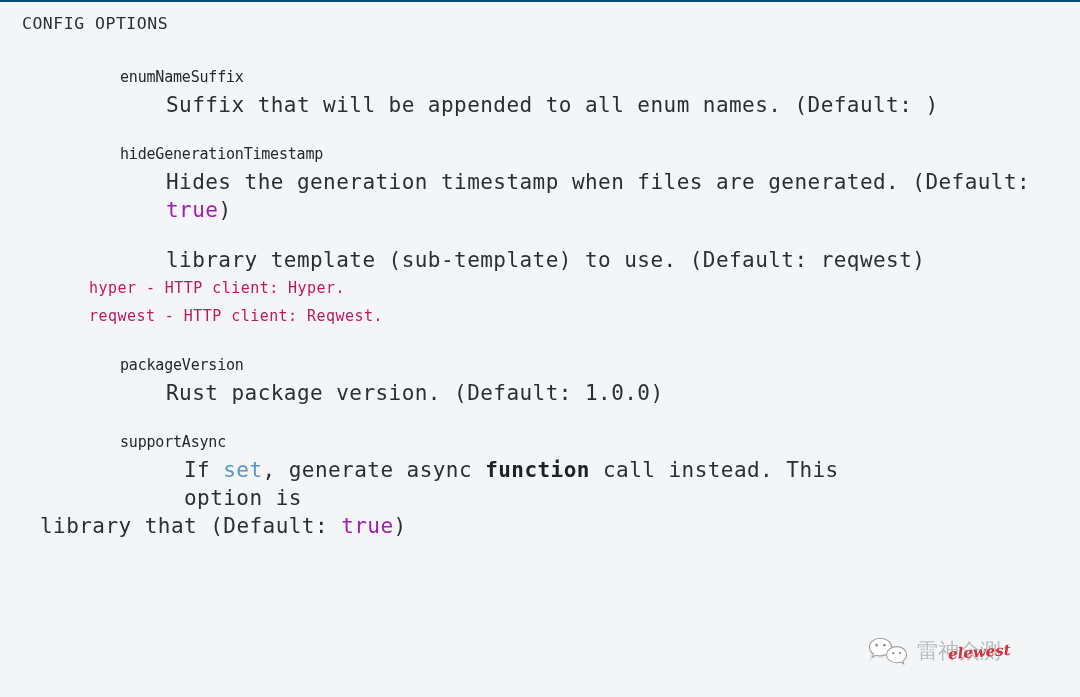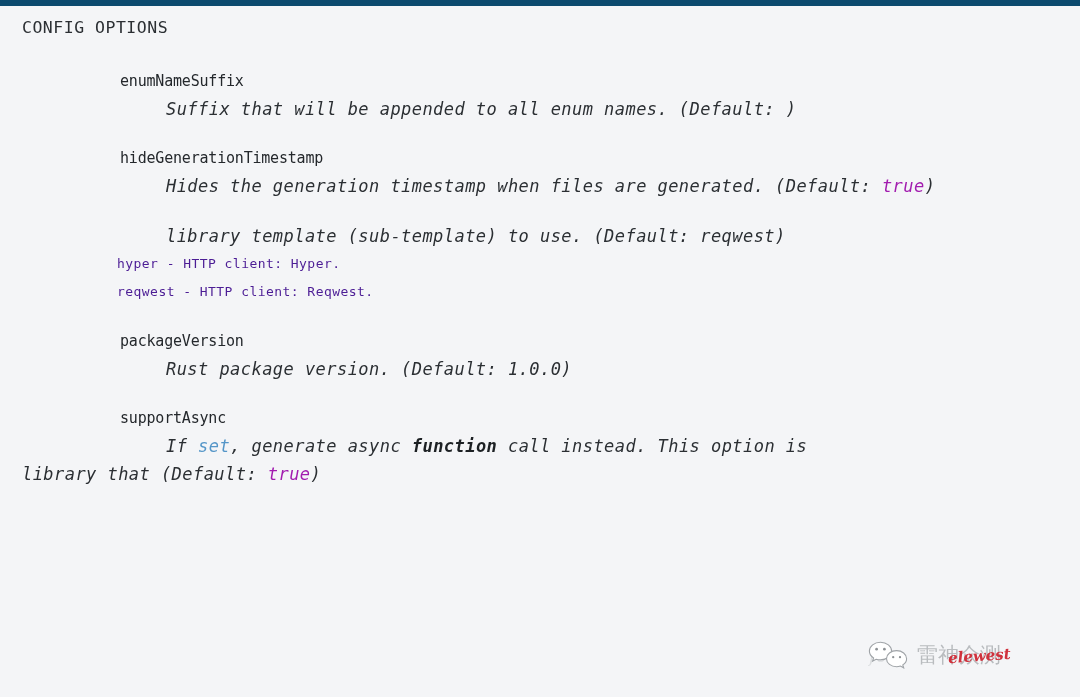--- a/index.html
+++ b/index.html
@@ -5,21 +5,21 @@
   html, body {
     margin: 0;
     padding: 0;
     background: #ffffff;
   }
   #page {
     position: relative;
     width: 1080px;
     height: 697px;
     background: #f4f5f7;
-    border-top: 6px solid #0c4a6e;
+    border-top: 2px solid #0c4a6e;
     box-sizing: border-box;
     overflow: hidden;
     font-family: "DejaVu Sans Mono", "Liberation Mono", monospace;
   }
 
   
   .section-heading {
     position: absolute;
     left: 22px;
     top: 10px;
@@ -43,39 +43,38 @@
   .option-name {
     margin-left: 120px;
     font-size: 15px;
     line-height: 27px;
     color: #24282c;
     white-space: pre;
     letter-spacing: -0.2px;
   }
   .option-desc {
     margin-left: 166px;
-    font-size: 17px;
+    font-size: 21px;
     line-height: 28px;
     color: #2b2f33;
     white-space: pre-wrap;
     letter-spacing: 0.45px;
-    font-style: italic;
   }
   .option-subitem {
-    margin-left: 117px;
-    font-size: 13px;
+    margin-left: 89px;
+    font-size: 15px;
     line-height: 28px;
-    color: #4c1d95;
+    color: #be185d;
     white-space: pre;
     letter-spacing: 0.45px;
   }
 
   
   .option-desc.wrapping {
-    margin-left: 0;
+    margin-left: 18px;
     padding-left: 166px;
     text-indent: 0;
     width: 884px;
     box-sizing: border-box;
   }
   .option-desc.wrapping .wrap-line-2 {
     display: block;
     margin-left: -144px;
   }
 

